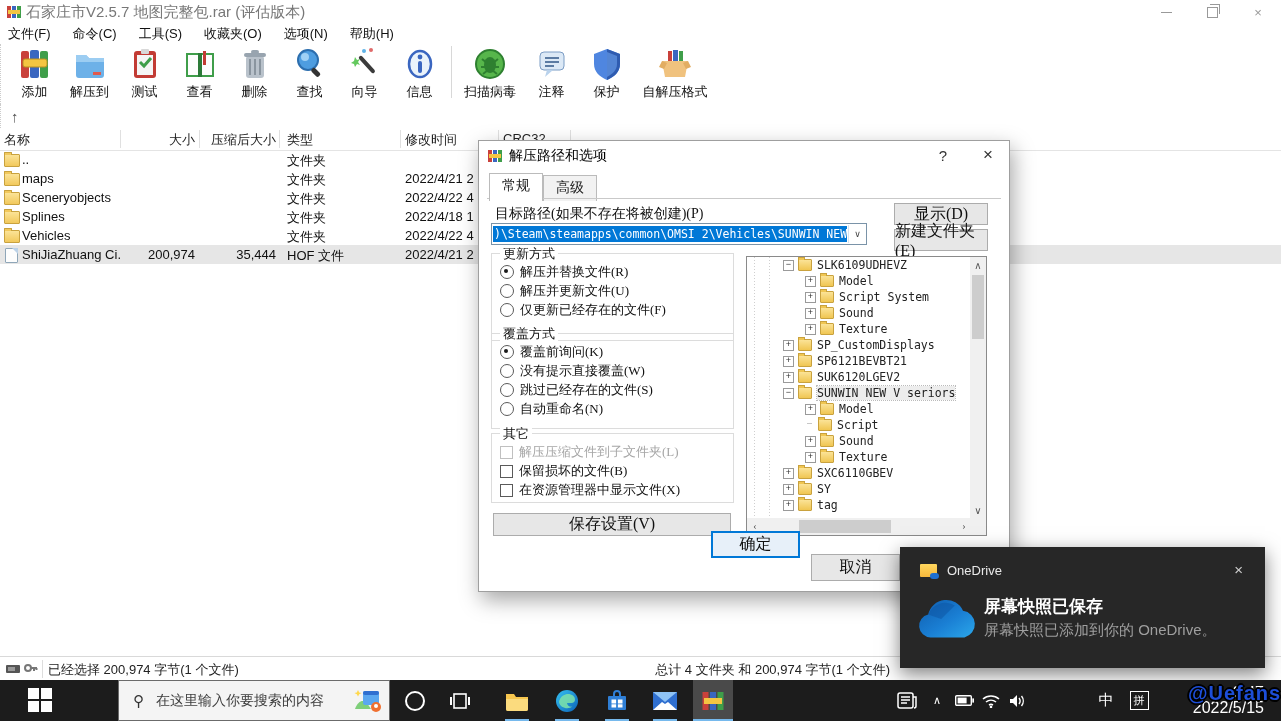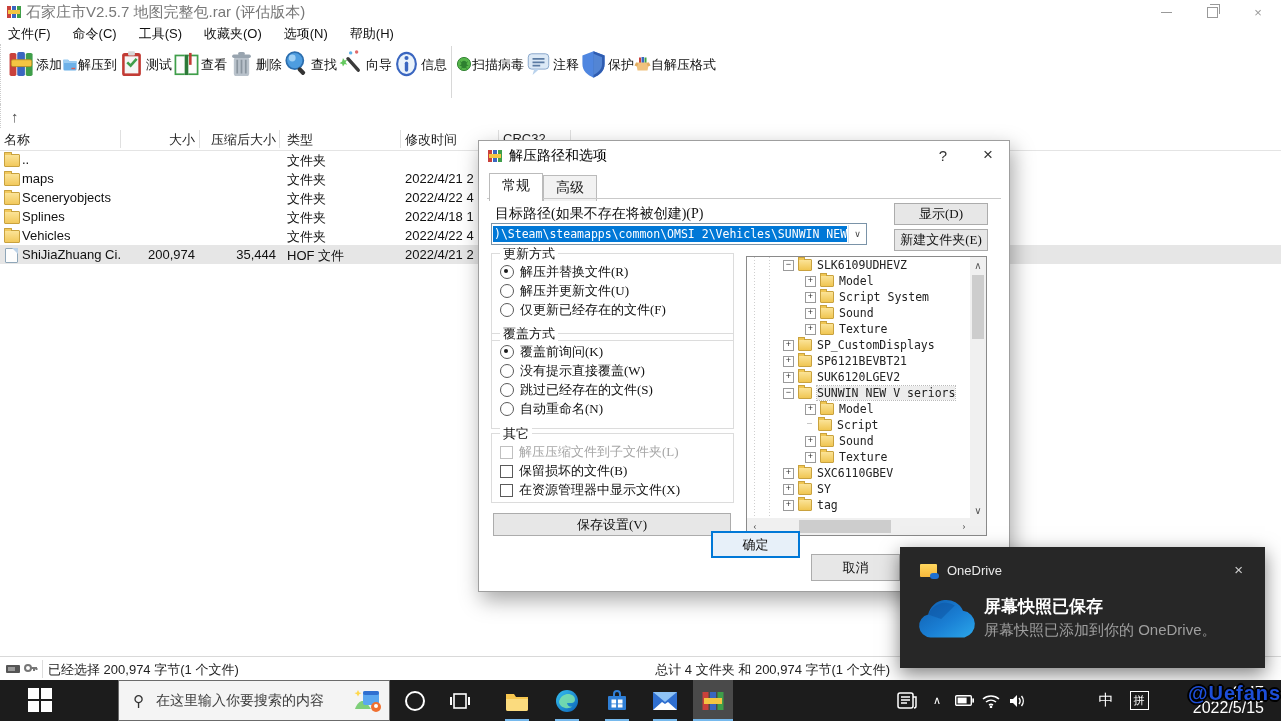--- a/index.html
+++ b/index.html
@@ -11,21 +11,21 @@
   .titletext{font-size:15px;color:#777;margin-left:6px}
   .winbtns{position:absolute;right:0;top:0;height:24px;display:flex}
   .winbtn{width:46px;height:24px;display:flex;align-items:center;justify-content:center;color:#999;font-size:13px}
   .minglyph{width:11px;height:1px;background:#999}
   .restglyph{width:9px;height:9px;border:1px solid #999;position:relative;background:#fff}
   .restglyph::before{content:"";position:absolute;left:2px;top:-4px;width:9px;height:9px;border:1px solid #999;border-bottom:none;border-left:none}
   .menubar{left:0;top:24px;width:1281px;height:20px;background:#fff;display:flex;align-items:center;gap:22px;padding-left:8px;box-sizing:border-box}
   .menuitem{font-size:13px;color:#111}
   
   .toolbar{left:0;top:44px;width:1281px;height:60px;background:#fff;display:flex;align-items:flex-start;padding-left:6px;box-sizing:border-box;border-left:1px dotted #ccc}
-  .tbtn{width:55px;display:flex;flex-direction:row;align-items:center;padding-top:3px}
+  .tbtn{width:55px;display:flex;flex-direction:column;align-items:center;padding-top:3px}
   .tbtn.wide{width:68px}.tbtn.wider{width:82px}
   .tbtn svg{width:34px;height:34px}
   .tlabel{font-size:13px;color:#111;margin-top:2px;white-space:nowrap}
   .tsep{width:1px;height:52px;background:#d8d8d8;margin:2px 4px 0 4px}
   .addressrow{left:0;top:104px;width:1281px;height:24px;background:#fff;border-left:1px dotted #ccc;display:flex;align-items:center}
   .uparrow{font-size:15px;color:#555;margin-left:10px}
   
   .filelist{left:0;top:128px;width:1070px;height:528px;background:#fff}
   .lheader{position:absolute;left:0;top:0;width:1281px;height:22px;border-bottom:1px solid #e4e4e4;font-size:13px;color:#222}
   .hcell{position:absolute;top:3px;white-space:nowrap}
@@ -53,21 +53,21 @@
   .dhelp{position:absolute;right:62px;top:6px;font-size:15px;color:#333;font-family:"Liberation Sans",sans-serif}
   .dclose{position:absolute;right:16px;top:4px;font-size:17px;color:#333;font-family:"Liberation Sans",sans-serif}
   .tabs{position:absolute;left:10px;top:34px;display:flex}
   .tab{font-size:14px;padding:3px 12px 4px 12px;border:1px solid #bbb;border-bottom:none;background:#f2f2f2;color:#222}
   .tab.active{background:#fff;position:relative;z-index:2;padding-bottom:6px;margin-top:-2px}
   .tabline{position:absolute;left:8px;top:57px;width:514px;height:1px;background:#c9c9c9}
   .plabel{position:absolute;left:16px;top:64px;font-size:14px;color:#111}
   .combo{position:absolute;left:12px;top:82px;width:374px;height:20px;background:#fff;border:1px solid #7a93a8;display:flex;align-items:center}
   .combosel{flex:1;height:16px;margin:1px;background:#0078d7;color:#fff;font-family:"DejaVu Sans Mono","Liberation Mono",monospace;font-size:11.5px;line-height:16px;white-space:nowrap;overflow:hidden;padding-left:1px}
   .combobtn{width:17px;height:18px;display:flex;align-items:center;justify-content:center;color:#444;font-size:9px;border-left:1px solid #d5e3ef;background:#fff}
-  .dbtn{position:absolute;background:#e7e7e7;border:1px solid #acacac;font-size:13px;color:#111;display:flex;align-items:center;justify-content:center;box-sizing:border-box}
+  .dbtn{position:absolute;background:#e7e7e7;border:1px solid #acacac;font-size:16px;color:#111;display:flex;align-items:center;justify-content:center;box-sizing:border-box}
   .groupbox{position:absolute;left:12px;width:243px;border:1px solid #dcdcdc;box-sizing:border-box}
   .gtitle{position:absolute;left:8px;top:-9px;background:#fff;padding:0 3px;font-size:13px;color:#111}
   .opt{display:flex;align-items:center;height:18px;margin:0 0 1px 8px}
   .radio{width:12px;height:12px;border:1px solid #5a5a5a;border-radius:50%;background:#fff;position:relative;flex:none}
   .radio.checked::before{content:"";position:absolute;left:3px;top:3px;width:4px;height:4px;border-radius:50%;background:#1a1a1a}
   .cbox{width:11px;height:11px;border:1px solid #5a5a5a;background:#fff;flex:none}
   .cbox.dis{border-color:#c0c0c0}
   .optlab{font-size:13px;color:#111;margin-left:6px;white-space:nowrap}
   .optlab.dis{color:#a6a6a6}
   

